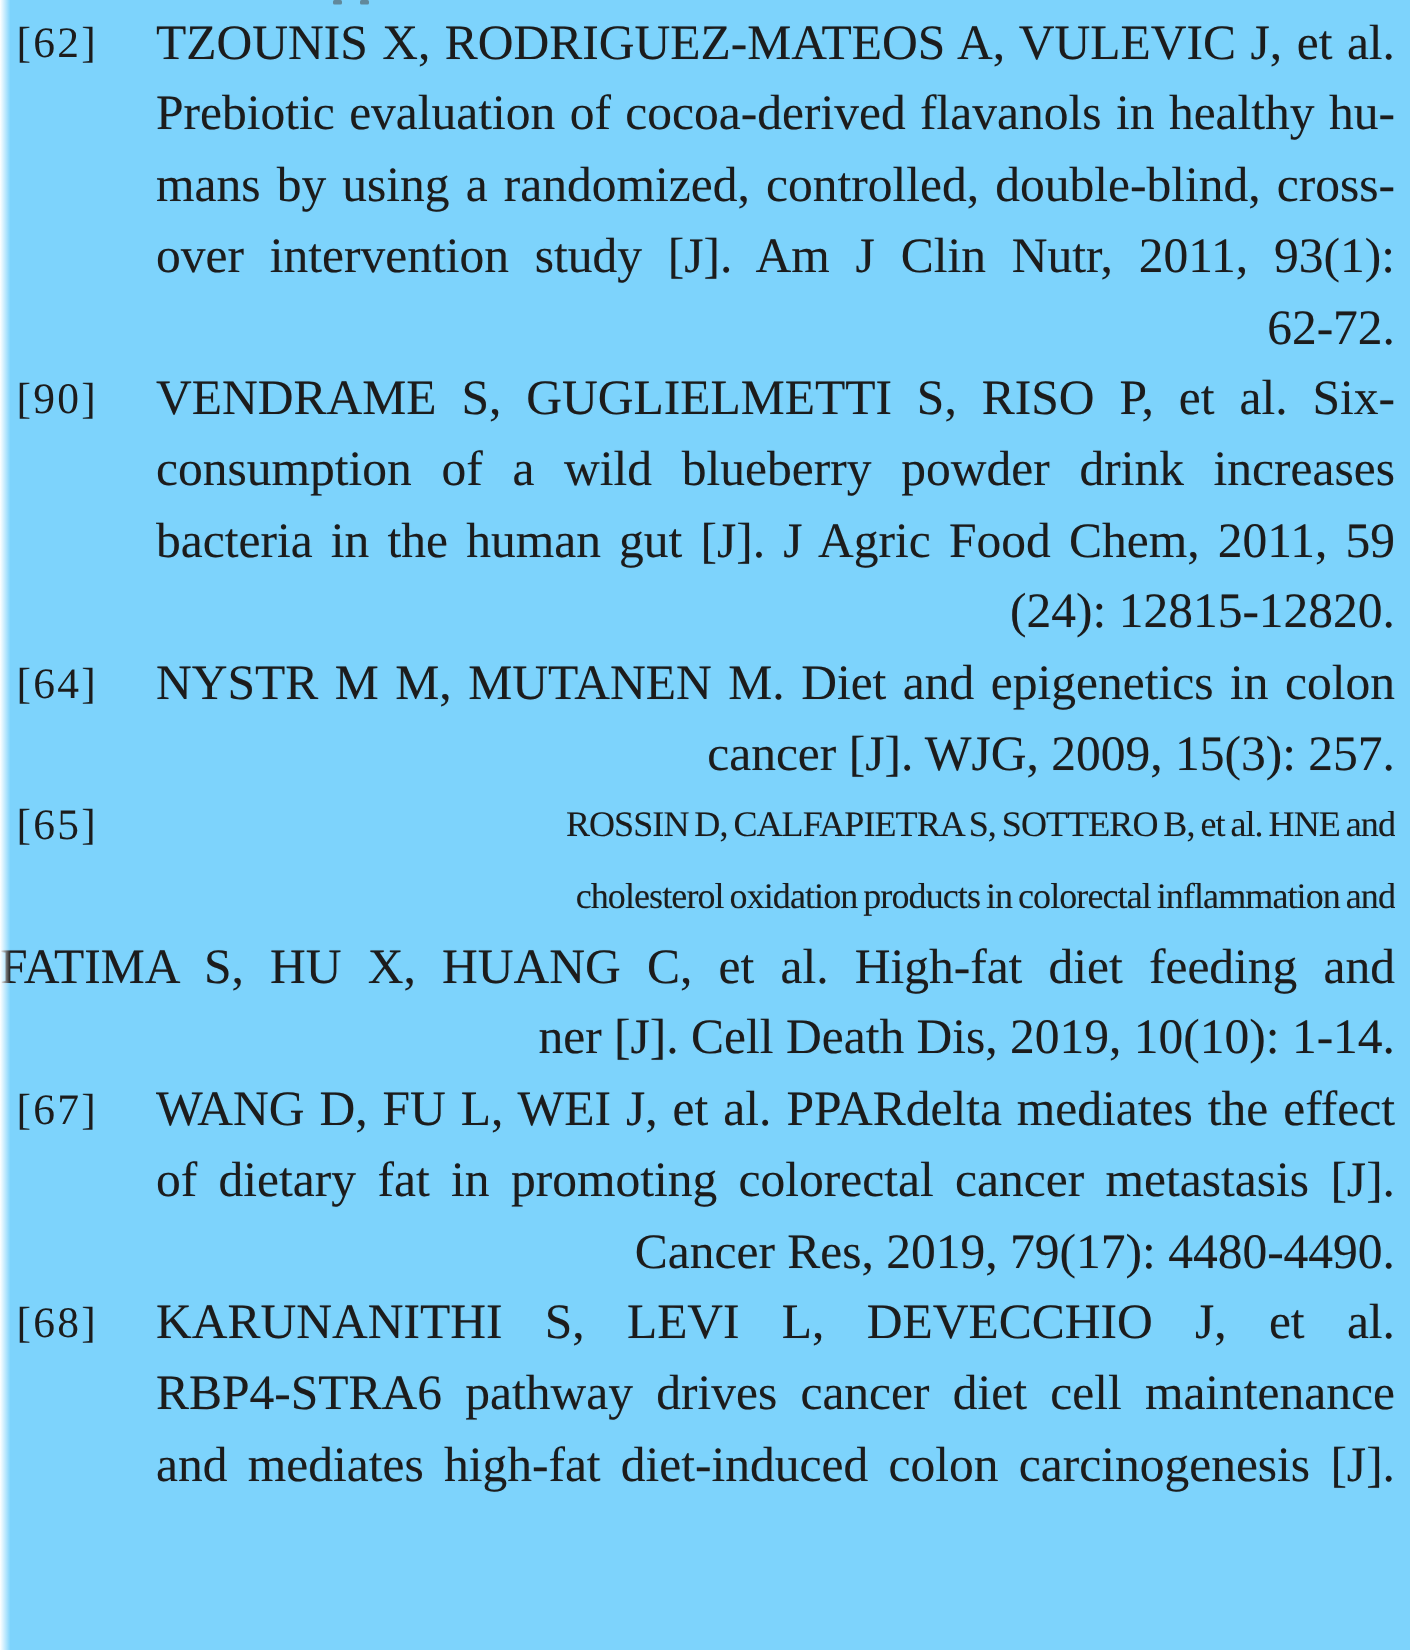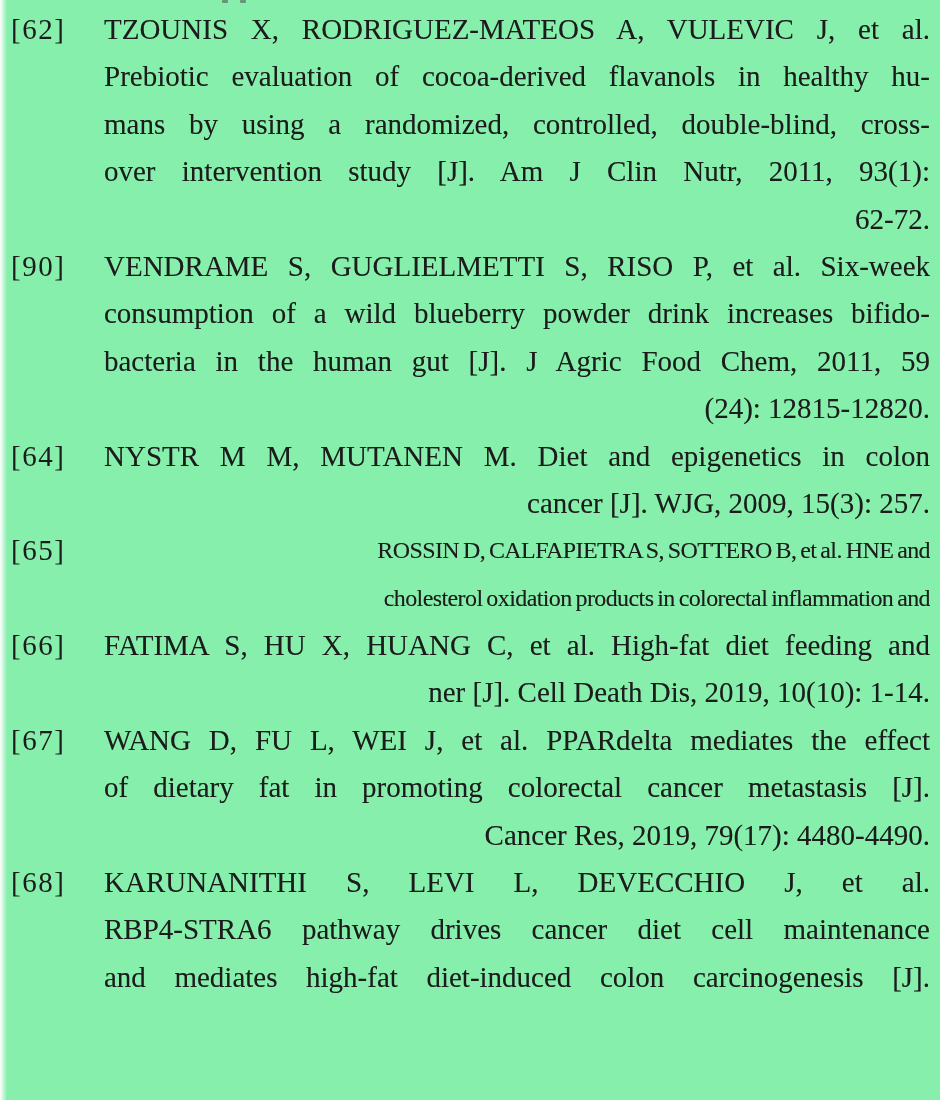--- a/index.html
+++ b/index.html
@@ -2,21 +2,21 @@
 <html><head>
 <meta charset="utf-8">
 <style>
   html, body { margin: 0; padding: 0; }
   body { background: #e8e8e8; }
 
   .page {
     position: relative;
     width: 940px;
     height: 1100px;
-    background: #86efac;
+    background: #7dd3fc;
     overflow: hidden;
     font-family: "Liberation Serif", "DejaVu Serif", serif;
     color: #1c1c1c;
     box-sizing: border-box;
   }
   
   .page::before {
     content: "";
     position: absolute;
     left: 0; top: 0; bottom: 0;
@@ -58,21 +58,21 @@
     box-sizing: border-box;
     padding-left: 11px;
     font-size: 29px;
     line-height: 47.4px;
     letter-spacing: 1.5px;
     white-space: nowrap;
   }
   .body {
     flex: 1 1 auto;
     min-width: 0;
-    font-size: 29px;
+    font-size: 33px;
   }
   .line {
     line-height: 47.4px;
     height: 47.4px;
     overflow: hidden;
     text-align: right;
     
     text-shadow: 0 0 0.5px rgba(20,20,20,0.35);
   }
   .line.j {
@@ -126,21 +126,20 @@
 
   <li class="ref condensed">
     <span class="num">[65]</span>
     <span class="body">
           <div class="line">ROSSIN D, CALFAPIETRA S, SOTTERO B, et al. HNE and</div>
           <div class="line">cholesterol oxidation products in colorectal inflammation and</div>
         </span>
   </li>
 
   <li class="ref">
-    <span class="num">[66]</span>
     <span class="body">
           <div class="line j">FATIMA S, HU X, HUANG C, et al. High-fat diet feeding and</div>
           <div class="line">ner [J]. Cell Death Dis, 2019, 10(10): 1-14.</div>
         </span>
   </li>
 
   <li class="ref">
     <span class="num">[67]</span>
     <span class="body">
           <div class="line j">WANG D, FU L, WEI J, et al. PPARdelta mediates the effect</div>

